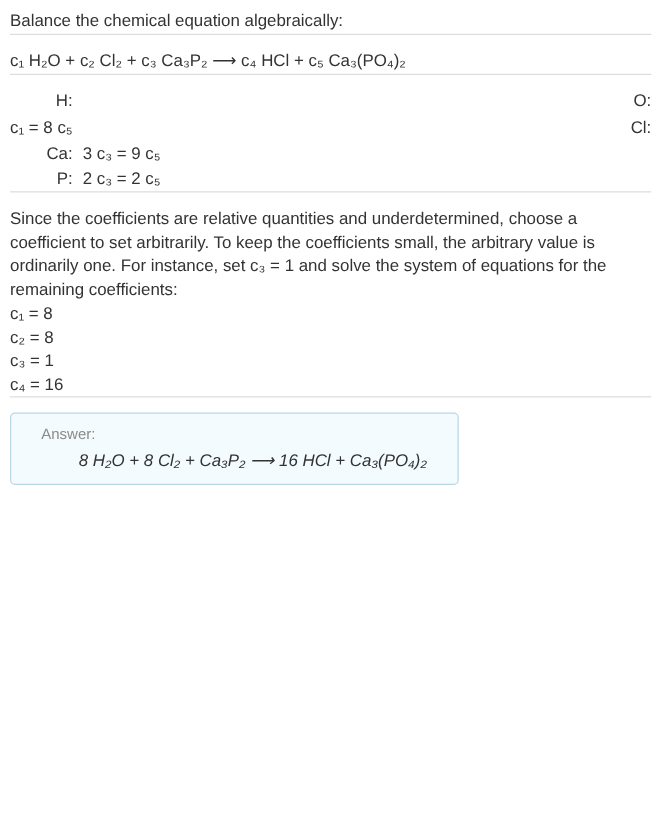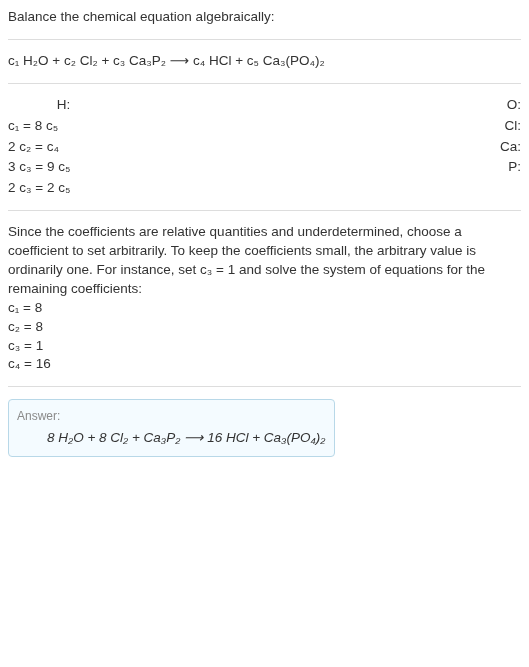--- a/index.html
+++ b/index.html
@@ -8,21 +8,20 @@
     font-family: -apple-system, BlinkMacSystemFont, "Segoe UI", Arial, sans-serif;
     font-size: 13.5px;
     color: #333;
     width: 529px;
     box-sizing: border-box;
     background: #fff;
     line-height: 1.4;
   }
   .section {
     border-bottom: 1px solid #ddd;
-    padding-bottom: 12px;
     margin-bottom: 12px;
   }
   .section.last {
     border-bottom: none;
     margin-bottom: 0;
     padding-bottom: 0;
   }
   .table {
     display: grid;
     grid-template-columns: auto 1fr;
@@ -30,21 +29,21 @@
     row-gap: 2px;
     margin-top: 4px;
   }
   .table .label {
     text-align: right;
   }
   .answer-box {
     border: 1px solid #b8d8e8;
     background: #f4fbff;
     border-radius: 4px;
-    padding: 8px 8px;
+    padding: 8px 24px;
     width: fit-content;
     max-width: 100%;
   }
   .answer-label {
     color: #8a8a8a;
     font-size: 12px;
     margin-bottom: 4px;
   }
   .answer-content {
     padding-left: 30px;
@@ -61,21 +60,20 @@
 <div class="section">
   <div>c₁ H₂O + c₂ Cl₂ + c₃ Ca₃P₂  ⟶  c₄ HCl + c₅ Ca₃(PO₄)₂</div>
 </div>
 
 <div class="section">
   <div class="table">
     <div class="label">H:</div>
     <div class="label">O:</div>
     <div>c₁ = 8 c₅</div>
     <div class="label">Cl:</div>
-    <div>2 c₂ = c₄</div>
     <div class="label">Ca:</div>
     <div>3 c₃ = 9 c₅</div>
     <div class="label">P:</div>
     <div>2 c₃ = 2 c₅</div>
   </div>
 </div>
 
 <div class="section">
   <div>Since the coefficients are relative quantities and underdetermined, choose a coefficient to set arbitrarily. To keep the coefficients small, the arbitrary value is ordinarily one. For instance, set c₃ = 1 and solve the system of equations for the remaining coefficients:</div>
   <div>c₁ = 8</div>

